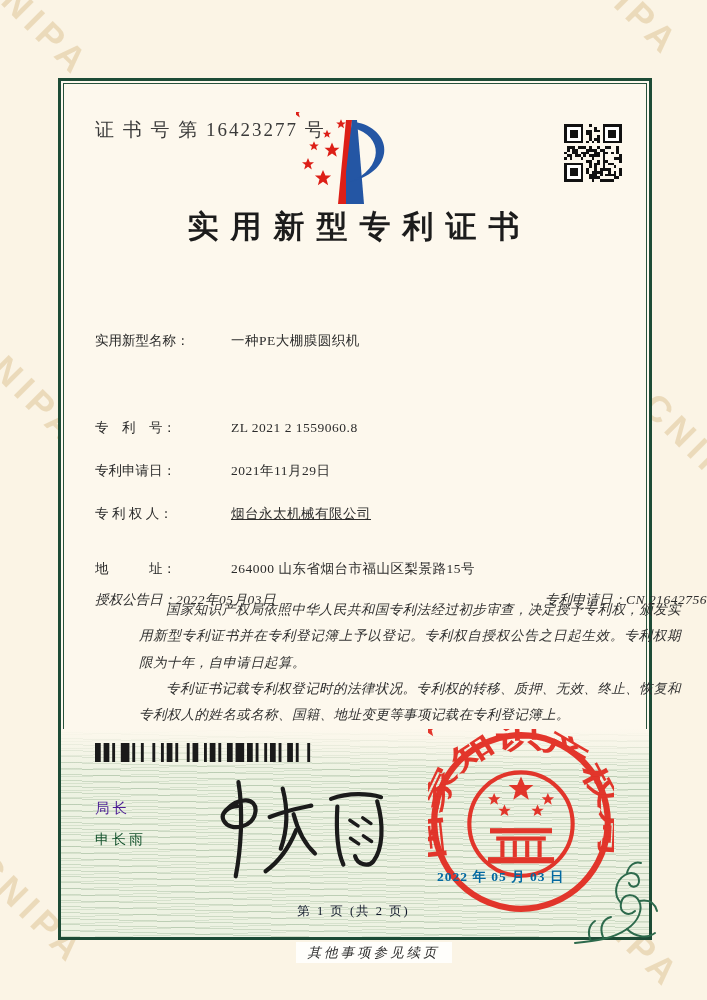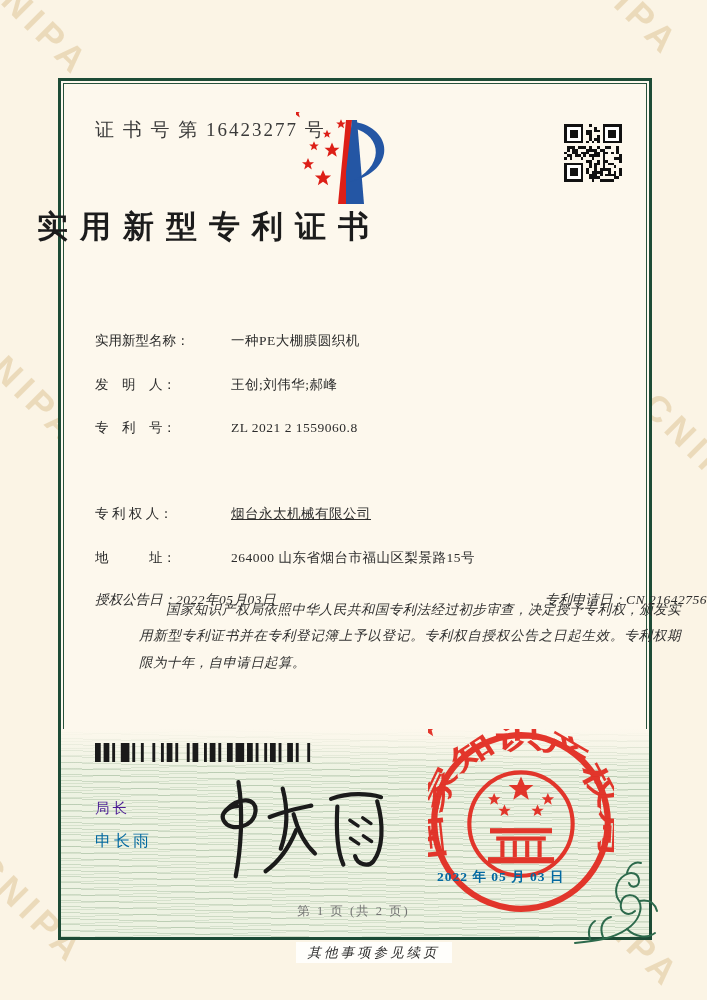--- a/index.html
+++ b/index.html
@@ -32,42 +32,42 @@
     background-image:
       linear-gradient(#fdf8ed, rgba(253,248,237,0) 42px),
       repeating-linear-gradient(1.5deg, rgba(126,160,122,.30) 0 1px, transparent 1px 6px),
       repeating-linear-gradient(-1.5deg, rgba(126,160,122,.20) 0 1px, transparent 1px 7px);
   }
   .corner-orn{position:absolute; right:-12px; bottom:-14px;}
   .cert-no{position:absolute; left:95px; top:117px; font-size:19px; letter-spacing:2px; color:#3a3a3a;}
   .logo{position:absolute; left:296px; top:112px;}
   .qr{position:absolute; left:564px; top:124px; width:58px; height:58px;}
   .title{
-    position:absolute; left:0; right:0; top:206px; text-align:left;
-    font-size:31px; font-weight:bold; letter-spacing:12px; text-indent:12px; color:#1c1c1c;margin-left:25px;
+    position:absolute; left:0; right:0; top:206px; text-align:center;
+    font-size:31px; font-weight:bold; letter-spacing:12px; text-indent:12px; color:#1c1c1c;
   }
   .frow{position:absolute; left:95px; font-size:13.5px; white-space:nowrap; color:#2c2c2c;margin-top:40px;}
   .flabel{display:inline-block; width:136px;}
   .fval{letter-spacing:.5px;}
   .grant2{position:absolute; left:450px; top:0; white-space:nowrap;}
   .paras{position:absolute; left:92px; top:597px; width:542px;margin-left:47px;}
   .para{
     font-size:13.5px; line-height:1.95; text-align:justify; text-indent:2em;
     margin:0; font-style:italic; letter-spacing:.4px; color:#303030;
   }
   .barcode{position:absolute; left:95px; top:743px;}
   .post{position:absolute; left:95px; top:799px; font-size:14.5px; letter-spacing:3px; color:#4c1d95;}
-  .pname{position:absolute; left:95px; top:831px; font-size:16px; letter-spacing:3px; color:#0369a1;text-align:right;}
+  .pname{position:absolute; left:95px; top:831px; font-size:14px; letter-spacing:3px; color:#14532d;text-align:right;}
   .sig{position:absolute; left:200px; top:770px; transform:rotate(-2deg);}
   .seal{position:absolute; left:428px; top:729px; width:186px; height:186px;}
   .seal-date{
     position:absolute; left:437px; top:868px; width:180px;
     font-size:13.5px; letter-spacing:1px; color:#0369a1; font-weight:bold; white-space:nowrap;
   }
-  .pageno{position:absolute; left:0; right:0; top:903px; text-align:center; font-size:12.5px; letter-spacing:2px; color:#737373;}
+  .pageno{position:absolute; left:0; right:0; top:903px; text-align:center; font-size:12.5px; letter-spacing:2px; color:#0f172a;}
   .note{
     position:absolute; left:0; right:0; top:944px; text-align:center;
     font-size:13.5px; letter-spacing:3px; font-style:italic; color:#2f2f2f;
   }
   .note span{background:rgba(255,255,255,.85); padding:3px 12px;margin-left:40px;}
   svg{display:block;}
 </style>
 </head>
 <body>
 
@@ -251,41 +251,42 @@
         <rect x="1" y="15" width="5" height="5" fill="#fff"></rect>
         <rect x="2" y="16" width="3" height="3" fill="#111"></rect>
       </svg>
     </div>
 
   <div class="title">实用新型专利证书</div>
 
   <div class="frow" style="top:292px;">
     <span class="flabel">实用新型名称：</span><span class="fval">一种PE大棚膜圆织机</span>
   </div>
-  <div class="frow" style="top:336px;">
-    <span class="flabel">发　明　人：</span><span class="fval">王创;刘伟华;郝峰</span>
-  </div>
   <div class="frow" style="top:379px;">
     <span class="flabel">专　利　号：</span><span class="fval">ZL 2021 2 1559060.8</span>
   </div>
+  <div class="frow" style="top:422px;">
+    <span class="flabel">专利申请日：</span><span class="fval">2021年11月29日</span>
+  </div>
   <div class="frow" style="top:465px;text-decoration:underline;">
     <span class="flabel">专 利 权 人：</span><span class="fval">烟台永太机械有限公司</span>
   </div>
-  <div class="frow" style="top:509px;">
+  <div class="frow" style="top:520px;">
     <span class="flabel">地　　　址：</span><span class="fval">264000 山东省烟台市福山区梨景路15号</span>
   </div>
   <div class="frow" style="top:551px;font-style:italic;">
     <span>授权公告日：</span><span class="fval">2022年05月03日</span>
     <span class="grant2">
       <span>专利申请日：</span><span class="fval">CN 216427565 U</span>
     </span>
   </div>
 
   <div class="paras">
     <p class="para">国家知识产权局依照中华人民共和国专利法经过初步审查，决定授予专利权，颁发实用新型专利证书并在专利登记簿上予以登记。专利权自授权公告之日起生效。专利权期限为十年，自申请日起算。</p>
+    <p class="para">专利证书记载专利权登记时的法律状况。专利权的转移、质押、无效、终止、恢复和专利权人的姓名或名称、国籍、地址变更等事项记载在专利登记簿上。</p>
   </div>
 
   <div class="barcode" id="barcode">
       <svg width="218" height="19">
         <rect x="0.00" y="0" width="5.74" height="19" fill="#1a1a1a"></rect>
         <rect x="8.61" y="0" width="5.74" height="19" fill="#1a1a1a"></rect>
         <rect x="17.21" y="0" width="2.87" height="19" fill="#1a1a1a"></rect>
         <rect x="25.82" y="0" width="8.61" height="19" fill="#1a1a1a"></rect>
         <rect x="37.29" y="0" width="2.87" height="19" fill="#1a1a1a"></rect>
         <rect x="45.89" y="0" width="2.87" height="19" fill="#1a1a1a"></rect>

